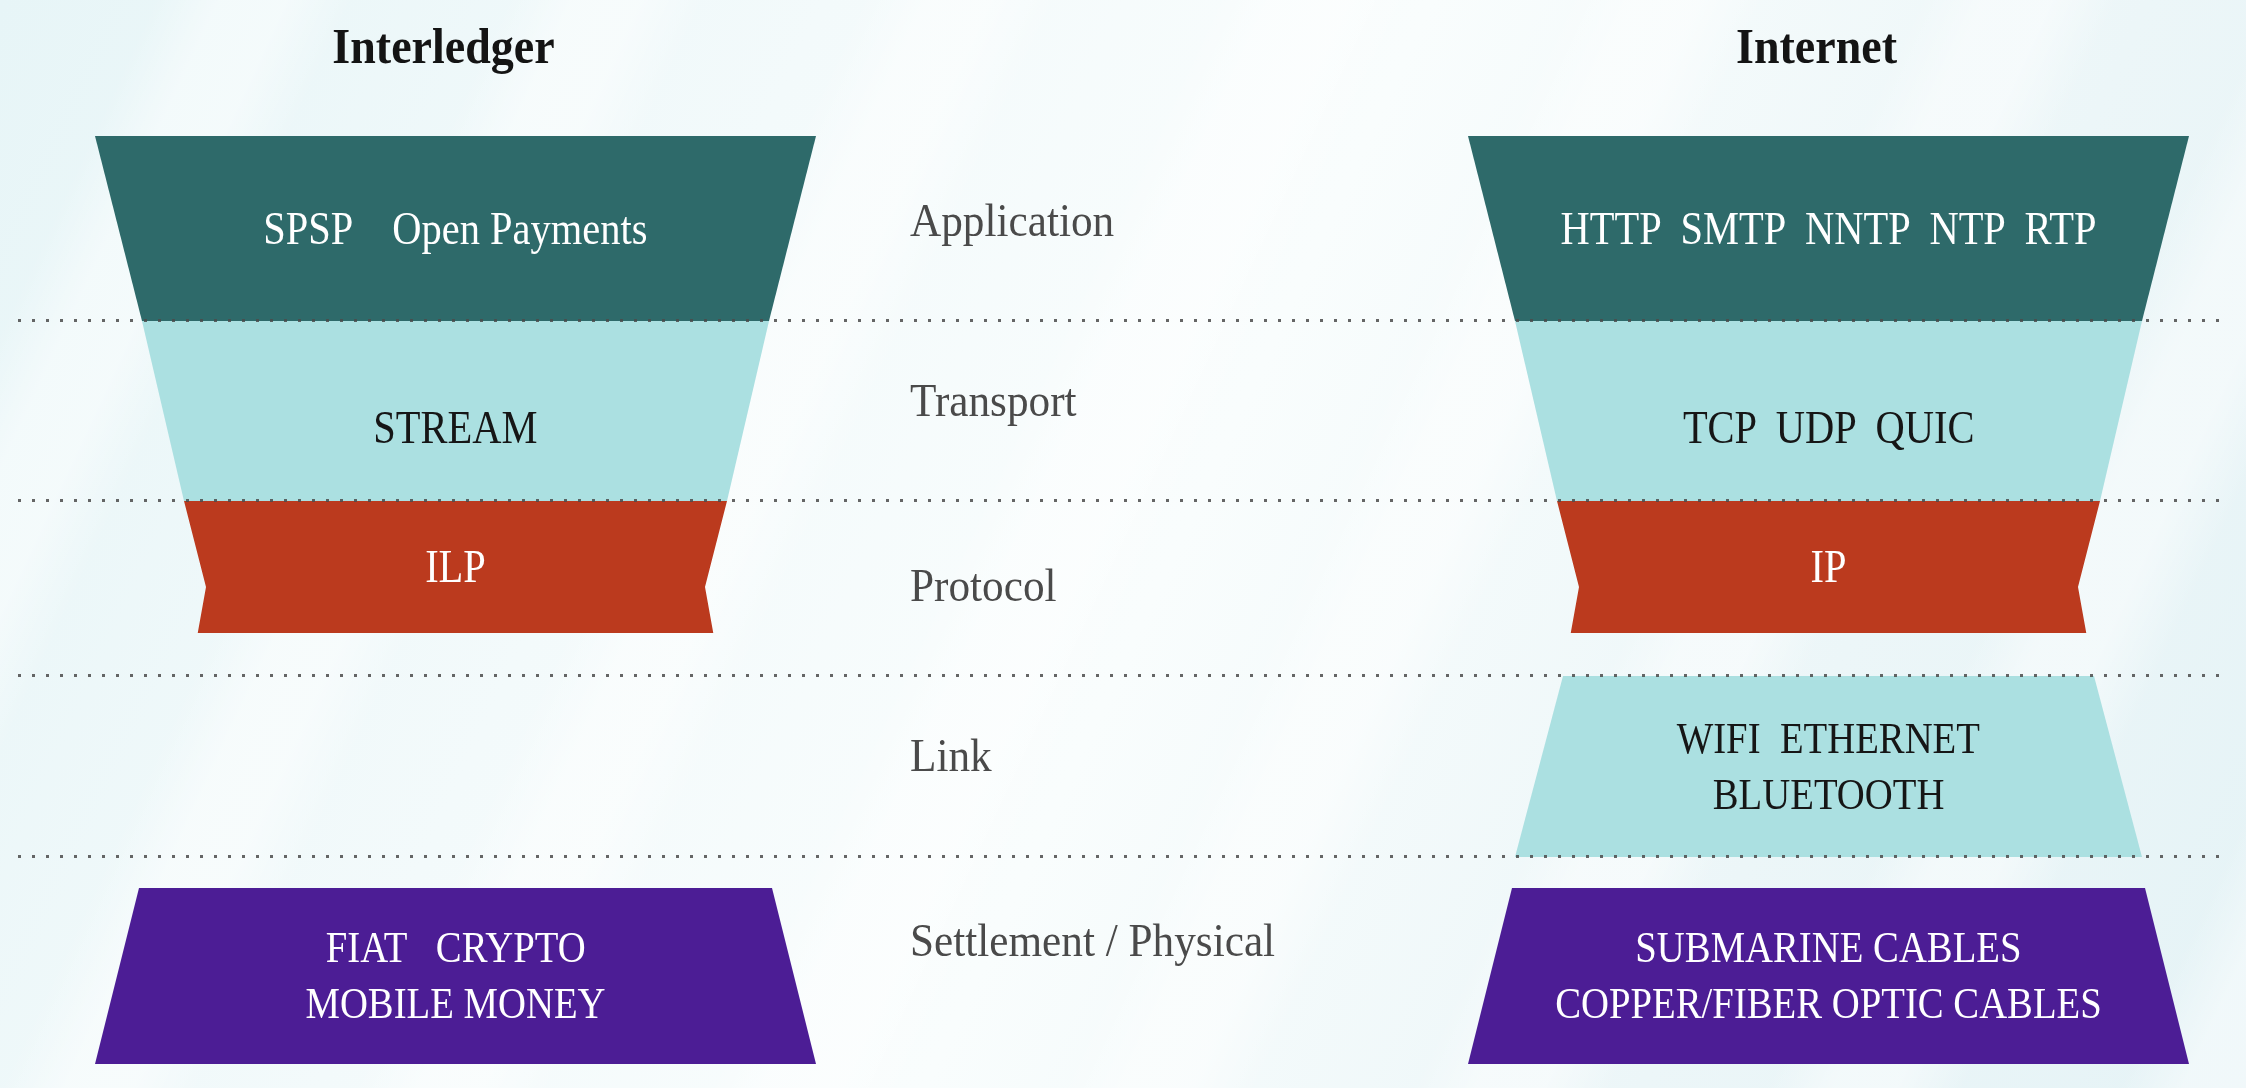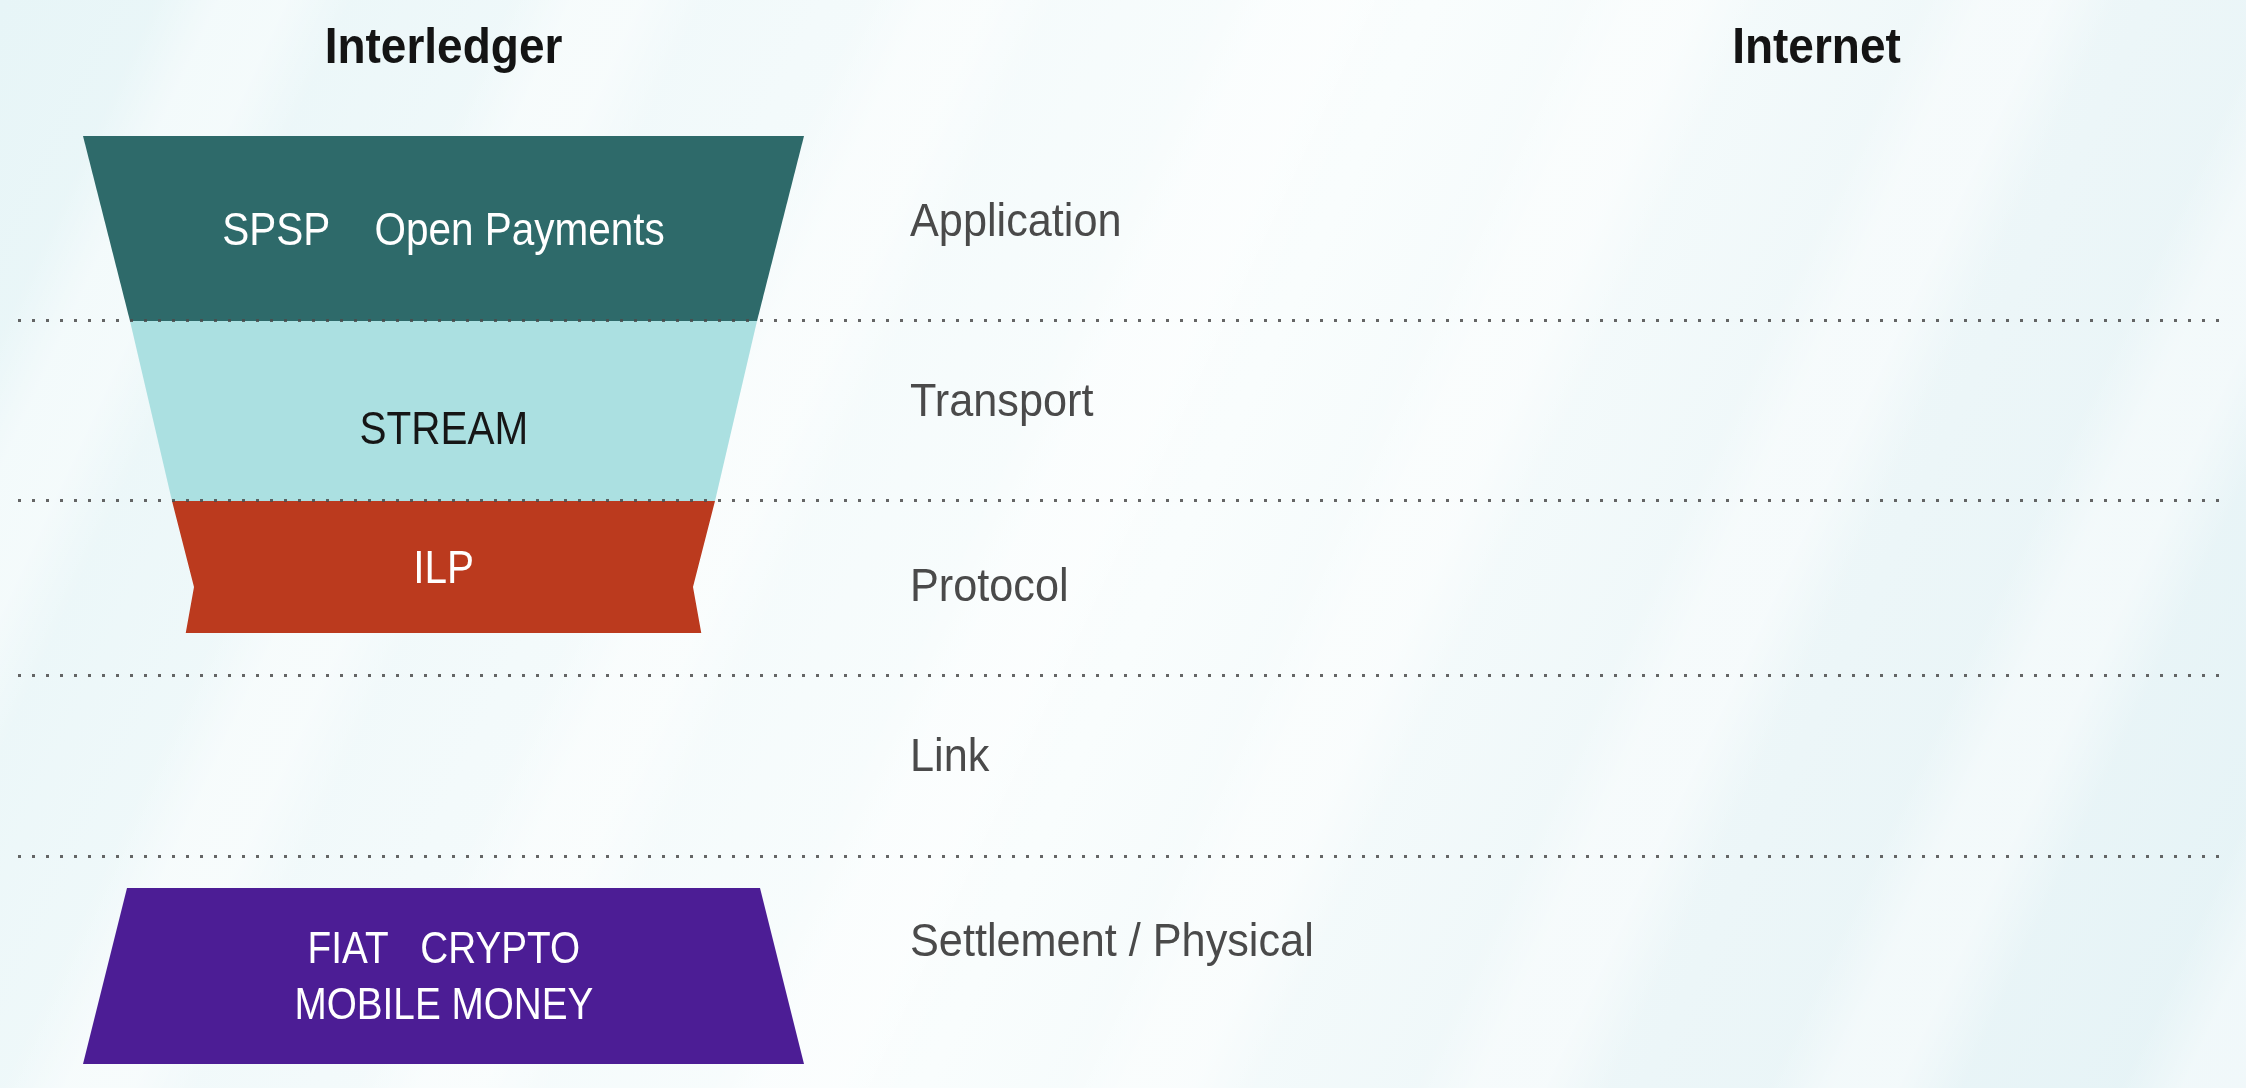--- a/index.html
+++ b/index.html
@@ -9,21 +9,21 @@
     position: relative;
     font-family: "Liberation Sans", "DejaVu Sans", sans-serif;
     background:
       repeating-linear-gradient(115deg,
         rgba(255,255,255,0.00) 0px,  rgba(255,255,255,0.00) 140px,
         rgba(255,255,255,0.45) 200px, rgba(255,255,255,0.45) 260px,
         rgba(255,255,255,0.00) 320px),
       linear-gradient(115deg, #e7f5f7 0%, #f3fafb 30%, #f9fdfd 52%, #ecf6f8 78%, #e5f3f6 100%);
   }
 
-  .stage { position: absolute; inset: 0; }
+  .stage { position: absolute; inset: 0; font-family: Liberation Serif, serif; }
 
   
   .dotted {
     position: absolute;
     left: 18px; right: 18px; height: 3px;
     background-image: repeating-linear-gradient(90deg,
       rgba(75,75,75,0.85) 0px, rgba(75,75,75,0.85) 3px,
       rgba(75,75,75,0) 3px, rgba(75,75,75,0) 14px);
     z-index: 6;
   }
@@ -31,21 +31,21 @@
   
   .stack {
     position: absolute;
     top: 136px; width: 721px; height: 928px;
     z-index: 2;
   }
   .stack.left  { left: 83px; }
   .stack.right { left: 1456px; }
 
   .band {
-    position: absolute; left: 0; width: 721px;
+    position: absolute; left: 12px; width: 721px;
     display: flex; flex-direction: column;
     align-items: center; justify-content: center;
   }
   .band-app        { top: 0px;   height: 185px; background: #2e6a6a;
                      clip-path: polygon(0px 0px, 721px 0px, 674px 185px, 47px 185px); }
   .band-transport  { top: 185px; height: 213px; background: #abe0e1;
                      clip-path: polygon(47px 0px, 674px 0px, 632px 180px, 89px 180px); align-items: center; }
   .band-protocol   { top: 365px; height: 132px; background: #bb3a1e;
                      clip-path: polygon(89px 0px, 632px 0px, 610px 86px, 626px 175px, 95px 175px, 111px 86px); }
   .band-link       { top: 540px; height: 181px; background: #abe0e1;
@@ -112,20 +112,39 @@
     </div>
     <div class="band band-protocol">
       <div class="band-text text-light">ILP</div>
     </div>
     <div class="band band-settlement">
       <div class="band-text text-light two-line">FIAT   CRYPTO</div>
       <div class="band-text text-light two-line">MOBILE MONEY</div>
     </div>
   </div>
 
+  <div class="stack right">
+    <div class="band band-app">
+      <div class="band-text text-light">HTTP  SMTP  NNTP  NTP  RTP</div>
+    </div>
+    <div class="band band-transport">
+      <div class="band-text text-dark">TCP  UDP  QUIC</div>
+    </div>
+    <div class="band band-protocol">
+      <div class="band-text text-light">IP</div>
+    </div>
+    <div class="band band-link">
+      <div class="band-text text-dark two-line">WIFI  ETHERNET</div>
+      <div class="band-text text-dark two-line">BLUETOOTH</div>
+    </div>
+    <div class="band band-settlement">
+      <div class="band-text text-light two-line">SUBMARINE CABLES</div>
+      <div class="band-text text-light two-line">COPPER/FIBER OPTIC CABLES</div>
+    </div>
+  </div>
 
   <div class="dotted" style="top: 319px;"></div>
   <div class="dotted" style="top: 499px;"></div>
   <div class="dotted" style="top: 674px;"></div>
   <div class="dotted" style="top: 855px;"></div>
 
   <div class="row-label l-app">Application</div>
   <div class="row-label l-transport">Transport</div>
   <div class="row-label l-protocol">Protocol</div>
   <div class="row-label l-link">Link</div>

